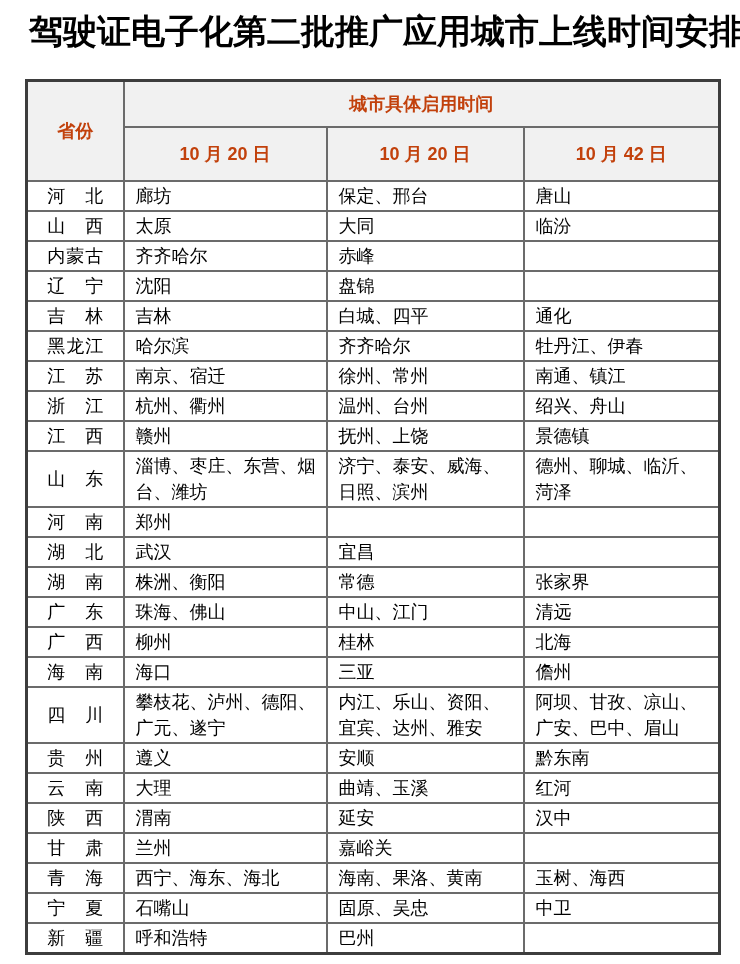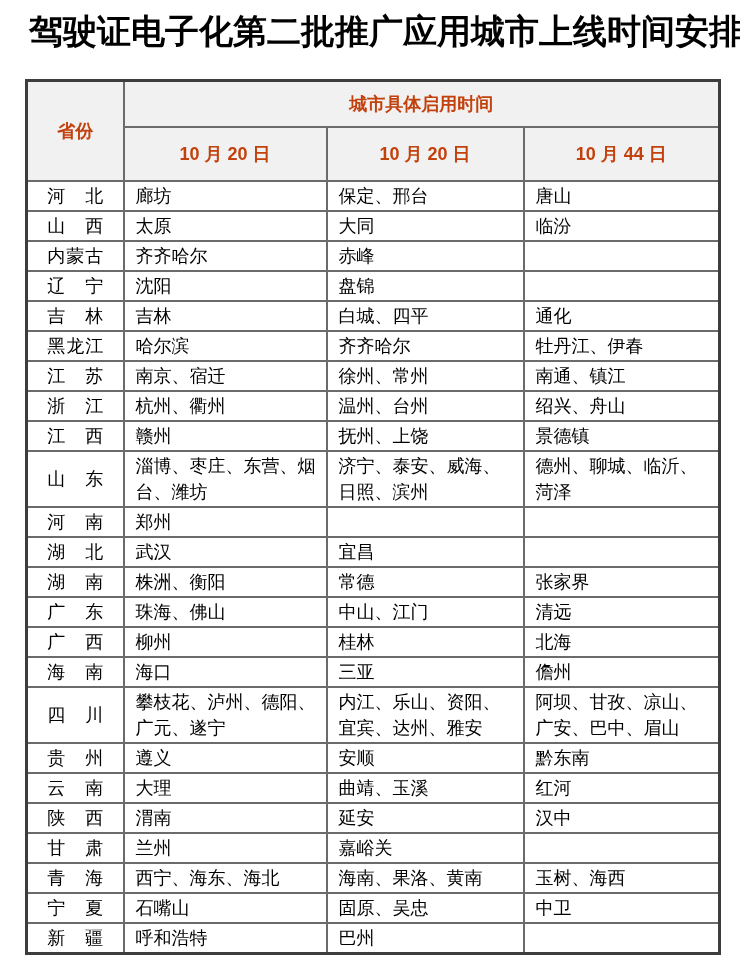--- a/index.html
+++ b/index.html
@@ -91,21 +91,21 @@
       <col style="width:196px">
     </colgroup>
     <thead>
       <tr class="header-group-row">
         <th rowspan="2" class="province-header">省份</th>
         <th colspan="3">城市具体启用时间</th>
       </tr>
       <tr class="header-dates-row">
         <th>10 月 20 日</th>
         <th>10 月 20 日</th>
-        <th>10 月 44 日</th>
+        <th>10 月 42 日</th>
       </tr>
     </thead>
     <tbody>
         <tr>
           <td class="prov-cell"><span class="prov-name">河北</span></td>
           <td class="city-cell">廊坊</td>
           <td class="city-cell">保定、邢台</td>
           <td class="city-cell">唐山</td>
         </tr>
         <tr>

